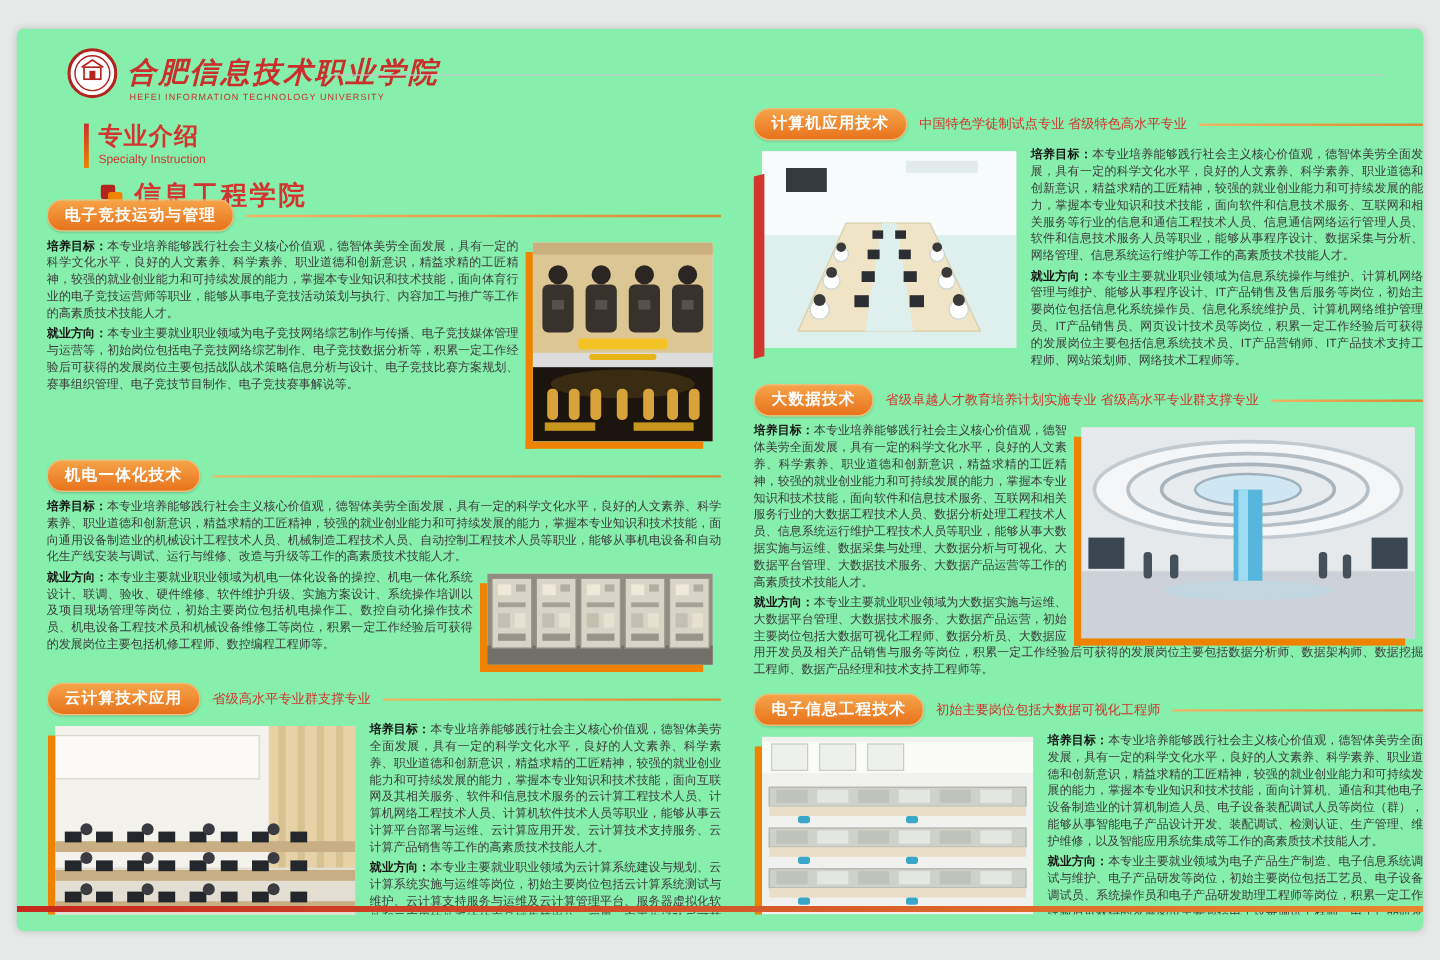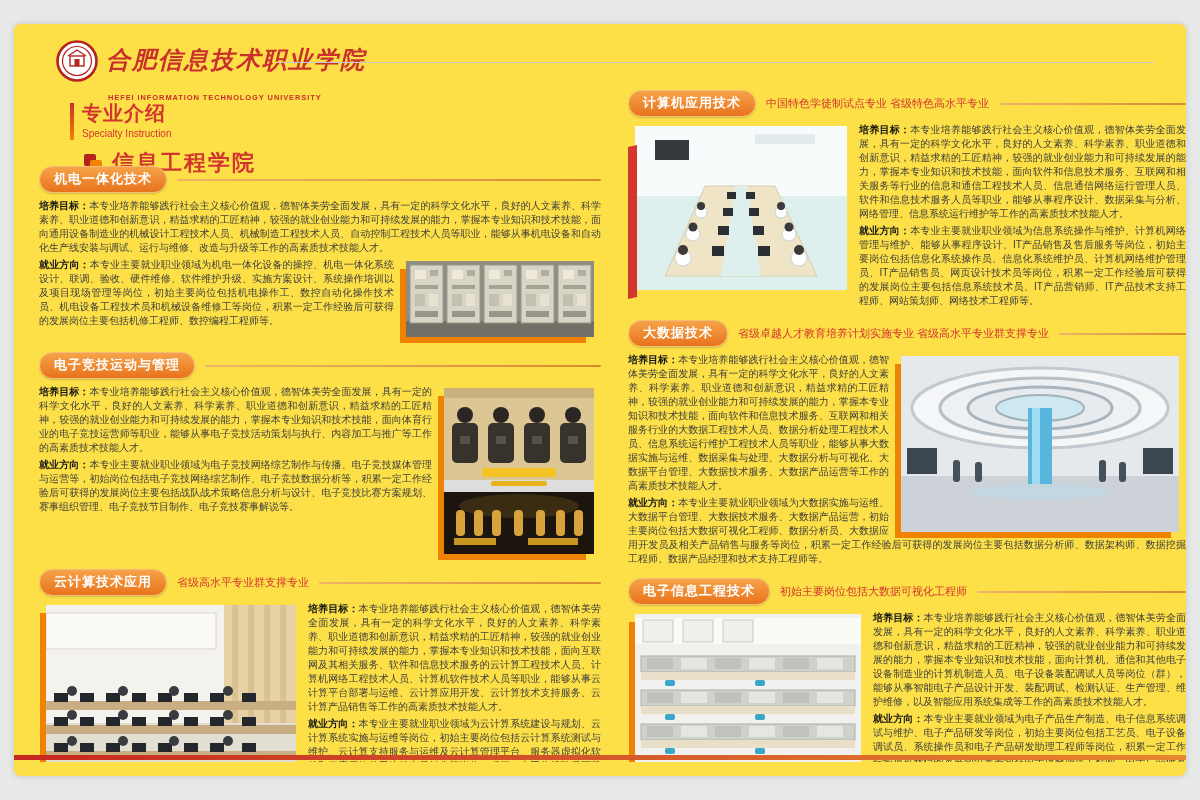--- a/index.html
+++ b/index.html
@@ -1,24 +1,24 @@
 <!DOCTYPE html>
 <html><head>
 <meta charset="utf-8">
 <style>
   html,body{margin:0;padding:0;width:1200px;height:800px;background:#e7e9e9;
     font-family:"Liberation Sans","DejaVu Sans",sans-serif;}
-  .card{position:absolute;left:14px;top:24px;width:1172px;height:752px;background:#fde047;
+  .card{position:absolute;left:14px;top:24px;width:1172px;height:752px;background:#86efac;
     border-radius:6px;box-shadow:0 0 6px rgba(0,0,0,.15);overflow:hidden;}
   
   .seal{position:absolute;left:42px;top:16px;width:42px;height:42px;}
   .brand-cn{position:absolute;left:92px;top:20px;color:#c9302c;
     font-family:"Liberation Serif","DejaVu Serif",serif;font-weight:bold;font-style:italic;
     font-size:24px;letter-spacing:2px;white-space:nowrap;}
-  .brand-en{position:absolute;left:94px;top:69px;color:#c9302c;font-size:7.5px;font-weight:bold;
+  .brand-en{position:absolute;left:94px;top:52px;color:#c9302c;font-size:7.5px;font-weight:normal;
     letter-spacing:.9px;white-space:nowrap;}
   .head-rule{position:absolute;left:262px;top:38px;width:878px;height:1px;background:#c9c9c9;}
   .intro{position:absolute;left:56px;top:76px;}
   .intro-bar{position:absolute;left:0;top:3px;width:4px;height:37px;
     background:linear-gradient(180deg,#c9302c,#f08300);}
   .intro-title{margin:0 0 1px 12px;color:#d2342f;font-size:20px;font-weight:bold;letter-spacing:1px;}
   .intro-sub{margin:0 0 0 12px;color:#d2342f;font-size:10px;}
   .college{position:absolute;left:70px;top:124px;display:flex;align-items:center;}
   .college-ic{position:relative;width:19px;height:19px;margin-right:9px;}
   .college-ic .b{position:absolute;left:0;top:0;width:12px;height:12px;background:#b5231f;border-radius:2px;}
@@ -87,51 +87,20 @@
 
   <div class="college">
     <span class="college-ic">
         <span class="b"></span>
         <span class="f"></span>
       </span>
     <span class="college-name">信息工程学院</span>
   </div>
 
   <div class="col col-left">
-
-    <div class="sec">
-      <div class="sec-head">
-        <span class="pill">机电一体化技术</span>
-
-        <span class="rule"></span>
-      </div>
-      <div class="sec-body">
-        <p class="para"><b class="lbl">培养目标：</b><span>本专业培养能够践行社会主义核心价值观，德智体美劳全面发展，具有一定的科学文化水平，良好的人文素养、科学素养、职业道德和创新意识，精益求精的工匠精神，较强的就业创业能力和可持续发展的能力，掌握本专业知识和技术技能，面向通用设备制造业的机械设计工程技术人员、机械制造工程技术人员、自动控制工程技术人员等职业，能够从事机电设备和自动化生产线安装与调试、运行与维修、改造与升级等工作的高素质技术技能人才。</span></p>
-        <div class="photo fr acc-l acc-b p1">
-          <svg viewBox="0 0 188 76" preserveAspectRatio="none">
-            <rect width="188" height="76" fill="#8f8c82"></rect>
-            <rect y="60" width="188" height="16" fill="#716f66"></rect>
-            <g id="cab">
-              <rect x="4" y="4" width="33" height="58" fill="#d8d4c6" stroke="#9a968a"></rect>
-              <rect x="9" y="9" width="11" height="9" fill="#efe9da"></rect>
-              <rect x="24" y="9" width="8" height="6" fill="#b2ae9f"></rect>
-              <rect x="9" y="24" width="23" height="4" fill="#a5a193"></rect>
-              <rect x="9" y="33" width="10" height="12" fill="#c4c0b1"></rect>
-              <rect x="23" y="33" width="9" height="12" fill="#e7e1d1"></rect>
-              <rect x="9" y="50" width="23" height="6" fill="#98948a"></rect>
-            </g>
-            <use href="#cab" x="37"></use>
-              <use href="#cab" x="74"></use>
-              <use href="#cab" x="111"></use>
-              <use href="#cab" x="148"></use>
-          </svg>
-        </div>
-        <p class="para"><b class="lbl">就业方向：</b><span>本专业主要就业职业领域为机电一体化设备的操控、机电一体化系统设计、联调、验收、硬件维修、软件维护升级、实施方案设计、系统操作培训以及项目现场管理等岗位，初始主要岗位包括机电操作工、数控自动化操作技术员、机电设备工程技术员和机械设备维修工等岗位，积累一定工作经验后可获得的发展岗位主要包括机修工程师、数控编程工程师等。</span></p>
-      </div>
-    </div>
 
     <div class="sec">
       <div class="sec-head">
         <span class="pill">电子竞技运动与管理</span>
 
         <span class="rule"></span>
       </div>
       <div class="sec-body">
         <div class="photo fr acc-l acc-b p2">
           <svg viewBox="0 0 150 166" preserveAspectRatio="none">
@@ -157,20 +126,51 @@
               <use href="#gold" x="58"></use>
             <use href="#gold" x="80"></use>
               <use href="#gold" x="100"></use>
               <use href="#gold" x="118"></use>
             <rect x="10" y="150" width="42" height="7" fill="#c8951f"></rect>
             <rect x="84" y="150" width="50" height="7" fill="#c8951f"></rect>
           </svg>
         </div>
         <p class="para"><b class="lbl">培养目标：</b><span>本专业培养能够践行社会主义核心价值观，德智体美劳全面发展，具有一定的科学文化水平，良好的人文素养、科学素养、职业道德和创新意识，精益求精的工匠精神，较强的就业创业能力和可持续发展的能力，掌握本专业知识和技术技能，面向体育行业的电子竞技运营师等职业，能够从事电子竞技活动策划与执行、内容加工与推广等工作的高素质技术技能人才。</span></p>
         <p class="para"><b class="lbl">就业方向：</b><span>本专业主要就业职业领域为电子竞技网络综艺制作与传播、电子竞技媒体管理与运营等，初始岗位包括电子竞技网络综艺制作、电子竞技数据分析等，积累一定工作经验后可获得的发展岗位主要包括战队战术策略信息分析与设计、电子竞技比赛方案规划、赛事组织管理、电子竞技节目制作、电子竞技赛事解说等。</span></p>
+      </div>
+    </div>
+
+    <div class="sec">
+      <div class="sec-head">
+        <span class="pill">机电一体化技术</span>
+
+        <span class="rule"></span>
+      </div>
+      <div class="sec-body">
+        <p class="para"><b class="lbl">培养目标：</b><span>本专业培养能够践行社会主义核心价值观，德智体美劳全面发展，具有一定的科学文化水平，良好的人文素养、科学素养、职业道德和创新意识，精益求精的工匠精神，较强的就业创业能力和可持续发展的能力，掌握本专业知识和技术技能，面向通用设备制造业的机械设计工程技术人员、机械制造工程技术人员、自动控制工程技术人员等职业，能够从事机电设备和自动化生产线安装与调试、运行与维修、改造与升级等工作的高素质技术技能人才。</span></p>
+        <div class="photo fr acc-l acc-b p1">
+          <svg viewBox="0 0 188 76" preserveAspectRatio="none">
+            <rect width="188" height="76" fill="#8f8c82"></rect>
+            <rect y="60" width="188" height="16" fill="#716f66"></rect>
+            <g id="cab">
+              <rect x="4" y="4" width="33" height="58" fill="#d8d4c6" stroke="#9a968a"></rect>
+              <rect x="9" y="9" width="11" height="9" fill="#efe9da"></rect>
+              <rect x="24" y="9" width="8" height="6" fill="#b2ae9f"></rect>
+              <rect x="9" y="24" width="23" height="4" fill="#a5a193"></rect>
+              <rect x="9" y="33" width="10" height="12" fill="#c4c0b1"></rect>
+              <rect x="23" y="33" width="9" height="12" fill="#e7e1d1"></rect>
+              <rect x="9" y="50" width="23" height="6" fill="#98948a"></rect>
+            </g>
+            <use href="#cab" x="37"></use>
+              <use href="#cab" x="74"></use>
+              <use href="#cab" x="111"></use>
+              <use href="#cab" x="148"></use>
+          </svg>
+        </div>
+        <p class="para"><b class="lbl">就业方向：</b><span>本专业主要就业职业领域为机电一体化设备的操控、机电一体化系统设计、联调、验收、硬件维修、软件维护升级、实施方案设计、系统操作培训以及项目现场管理等岗位，初始主要岗位包括机电操作工、数控自动化操作技术员、机电设备工程技术员和机械设备维修工等岗位，积累一定工作经验后可获得的发展岗位主要包括机修工程师、数控编程工程师等。</span></p>
       </div>
     </div>
 
     <div class="sec">
       <div class="sec-head">
         <span class="pill">云计算技术应用</span>
         <span class="badge">省级高水平专业群支撑专业</span>
         <span class="rule"></span>
       </div>
       <div class="sec-body">

